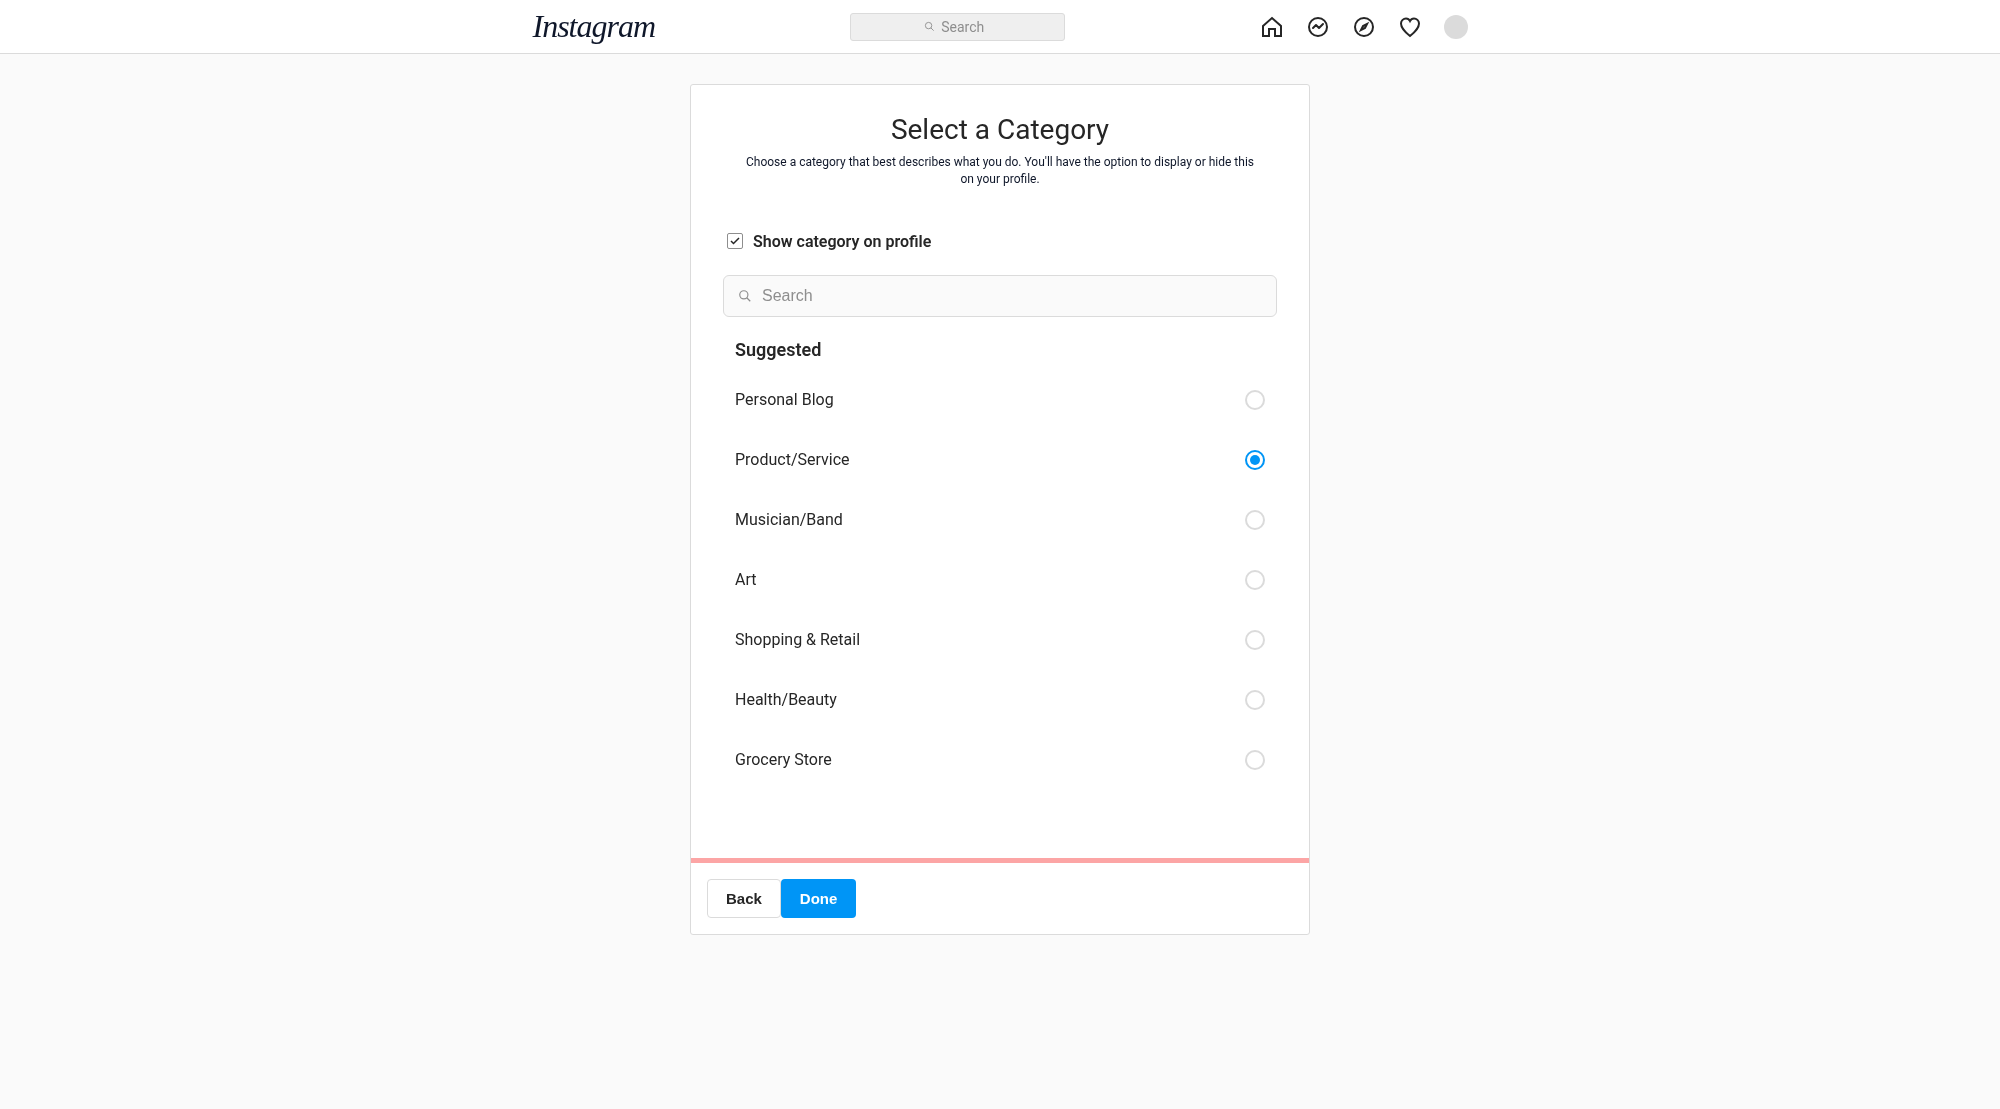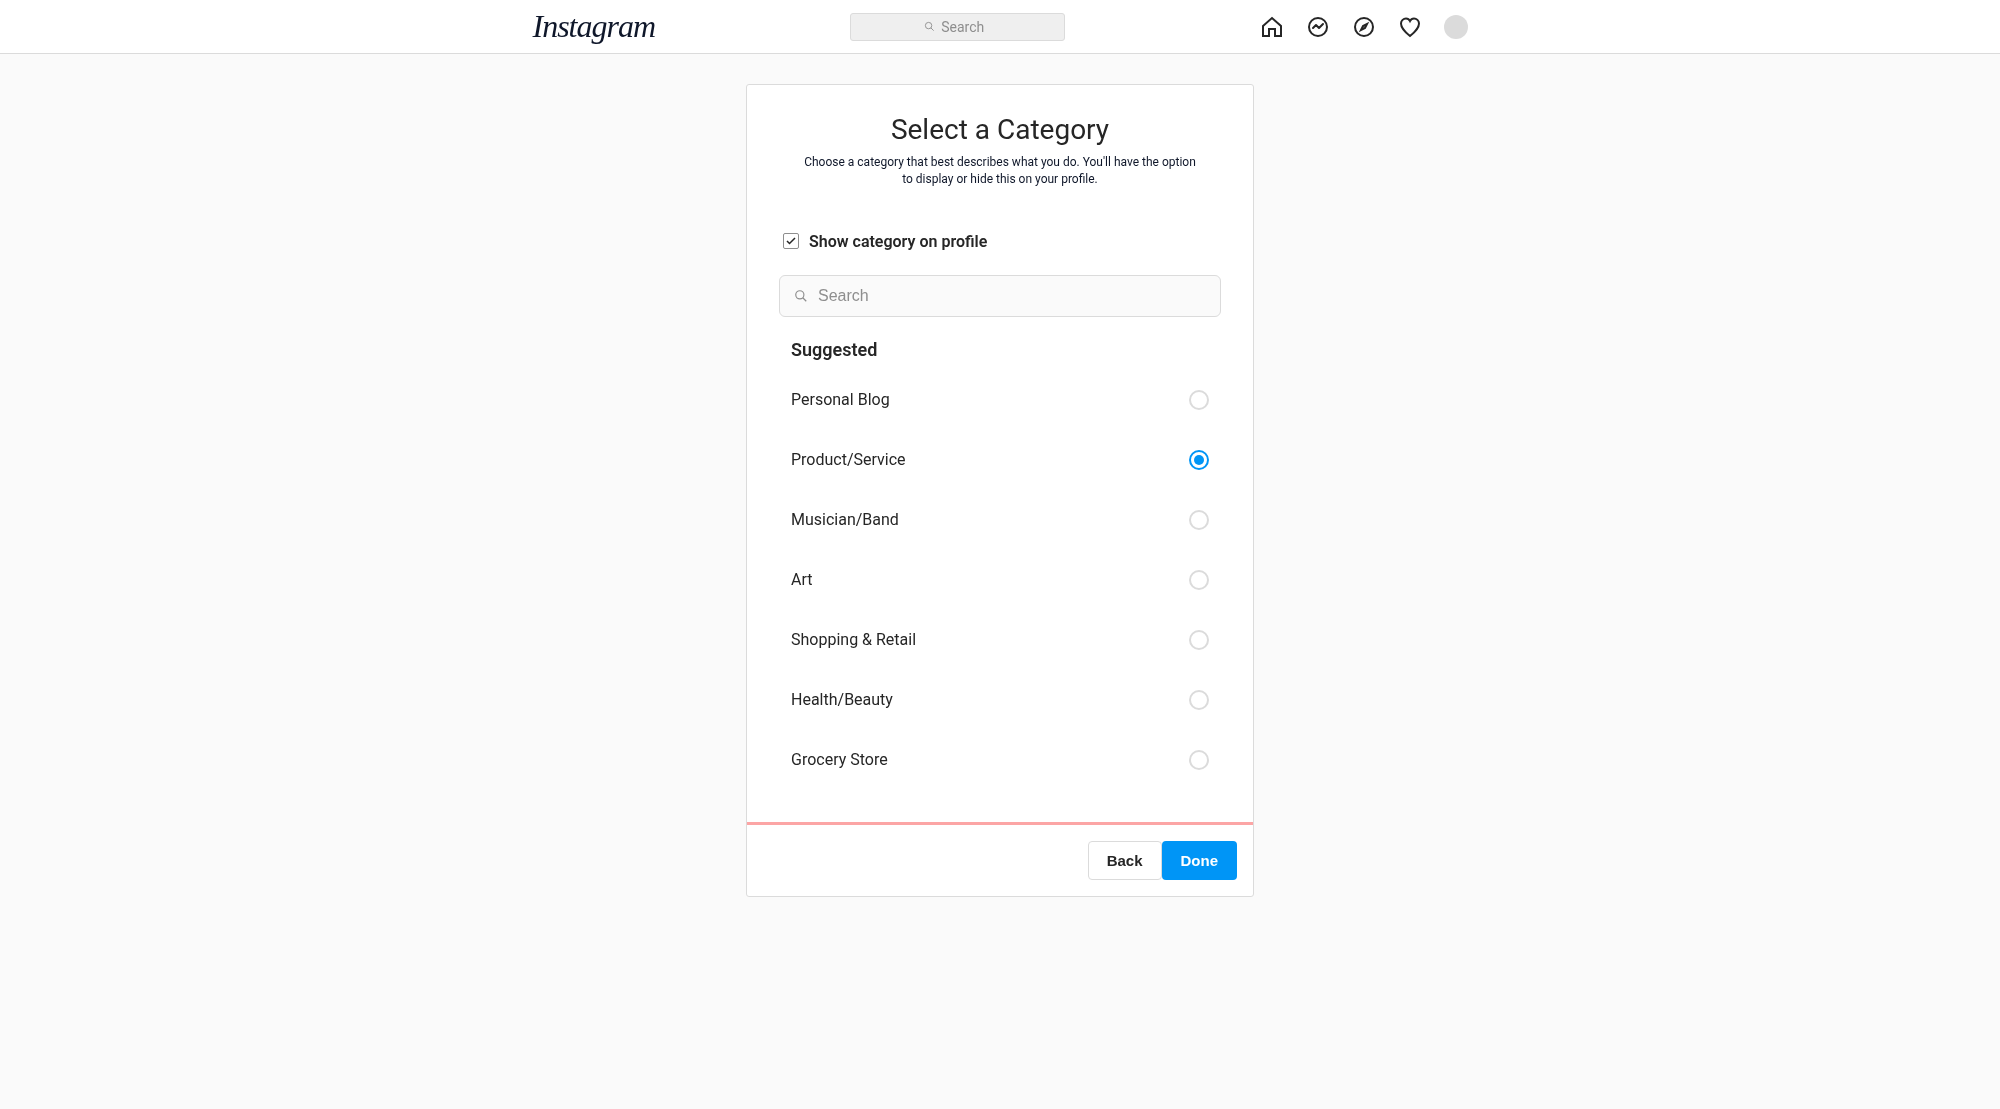--- a/index.html
+++ b/index.html
@@ -81,21 +81,21 @@
       border-radius: 50%;
       background: #dbdbdb;
       cursor: pointer;
     }
     .main {
       display: flex;
       justify-content: center;
       padding-top: 30px;
     }
     .card {
-      width: 508px;
+      width: 620px;
       background: #fff;
       border: 1px solid #dbdbdb;
       border-radius: 3px;
     }
     .card-body {
       padding: 28px 32px 40px;
     }
     .card-title {
       text-align: center;
       font-size: 28px;
@@ -205,25 +205,26 @@
       border-color: #0095f6;
     }
     .radio.selected::after {
       content: "";
       width: 10px;
       height: 10px;
       border-radius: 50%;
       background: #0095f6;
     }
     .card-footer {
-      border-top: 3px solid #fca5a5;
+      border-top: 5px solid #fca5a5;
       padding: 16px;
       display: flex;
-      justify-content: flex-end;
-      align-items: center;
+      justify-content: flex-start;
+      align-items: center;
+      margin-top: 36px;
     }
     .btn {
       padding: 10px 18px;
       border-radius: 4px;
       font-size: 15px;
       font-weight: 600;
       cursor: pointer;
       border: 1px solid transparent;
     }
     .btn-secondary {

